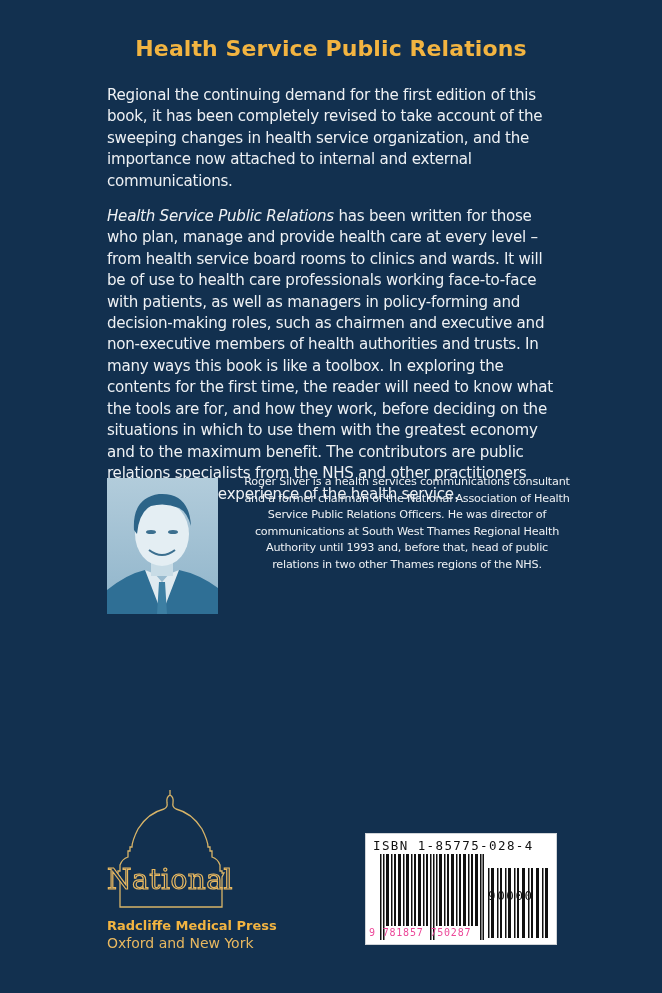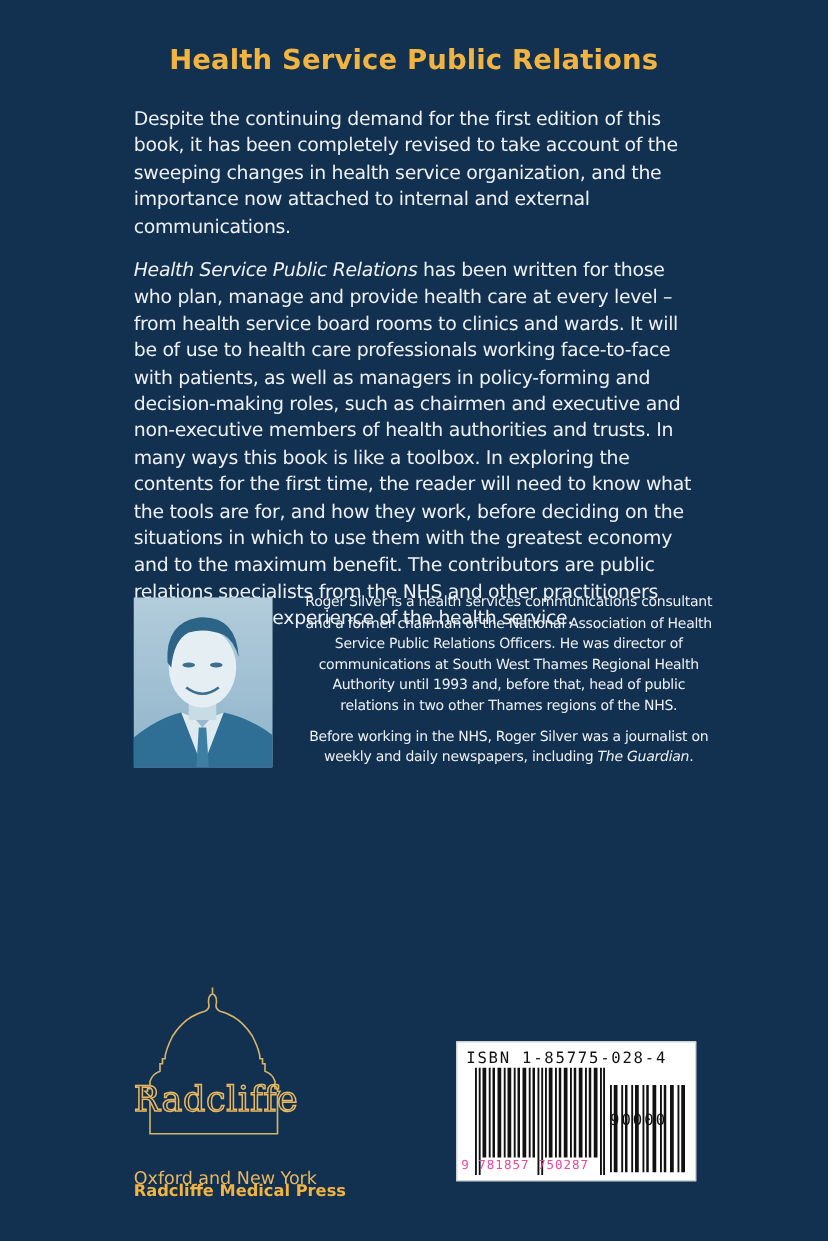--- a/index.html
+++ b/index.html
@@ -42,21 +42,21 @@
   }
   .logo-word {
     position: absolute; left: 107px; top: 863px;
     font-family: "DejaVu Serif", serif;
     font-size: 28px; color: #12304f;
     -webkit-text-stroke: 1.2px #e8b860;
     letter-spacing: 0.5px;
   }
   .press-name {
     position: absolute; left: 107px; top: 918px;
-    color: #f2b441; font-weight: bold; font-size: 13px; margin-top: 28px;
+    color: #f2b441; font-weight: bold; font-size: 13px;
   }
   .press-place {
     position: absolute; left: 107px; top: 935px;
     color: #e8b860; font-size: 14px;
   }
   .barcode-box {
     position: absolute; left: 365px; top: 833px; width: 190px; height: 110px;
     background: #ffffff;
     border: 1px solid #d0d4d8;
   }
@@ -78,21 +78,21 @@
   }
   .bars-main { position: absolute; left: 14px; top: 20px; width: 104px; height: 86px; }
   .bars-addon { position: absolute; left: 118px; top: 34px; width: 66px; height: 70px; }
 </style>
 </head>
 <body>
 
 <div class="title">Health Service Public Relations</div>
 
 <div class="blurb">
-  <p>Despite the continuing demand for the first edition of this book, it has been completely revised to take account of the sweeping changes in health service organization, and the importance now attached to internal and external communications.</p>
+  <p>Regional the continuing demand for the first edition of this book, it has been completely revised to take account of the sweeping changes in health service organization, and the importance now attached to internal and external communications.</p>
   <p><em>Health Service Public Relations</em><span> has been written for those who plan, manage and provide health care at every level – from health service board rooms to clinics and wards. It will be of use to health care professionals working face-to-face with patients, as well as managers in policy-forming and decision-making roles, such as chairmen and executive and non-executive members of health authorities and trusts. In many ways this book is like a toolbox. In exploring the contents for the first time, the reader will need to know what the tools are for, and how they work, before deciding on the situations in which to use them with the greatest economy and to the maximum benefit. The contributors are public relations specialists from the NHS and other practitioners with extensive experience of the health service.</span></p>
 </div>
 
 <div class="photo">
   <svg width="111" height="136" viewBox="0 0 111 136">
     <defs>
       <linearGradient id="bg" x1="0" y1="0" x2="0" y2="1">
         <stop offset="0" stop-color="#b2ccdb"></stop>
         <stop offset="1" stop-color="#8fb4ca"></stop>
       </linearGradient>
@@ -113,27 +113,26 @@
 
     <ellipse cx="44" cy="54" rx="5" ry="2" fill="#3b6f8f"></ellipse>
     <ellipse cx="66" cy="54" rx="5" ry="2" fill="#3b6f8f"></ellipse>
 
     <path d="M42 72 Q55 82 68 72" stroke="#3b6f8f" stroke-width="2" fill="none"></path>
   </svg>
 </div>
 
 <div class="bio">
   <p>Roger Silver is a health services communications consultant and a former chairman of the National Association of Health Service Public Relations Officers. He was director of communications at South West Thames Regional Health Authority until 1993 and, before that, head of public relations in two other Thames regions of the NHS.</p>
-  <p><span>Before working in the NHS, Roger Silver was a journalist on weekly and daily newspapers, including </span><em>The Guardian</em><span>.</span></p>
 </div>
 
 <svg class="logo" viewBox="0 0 160 125">
   <path d="M70 5 L70 10 Q66 12 67 18 Q68 22 64 24 Q48 28 38 44 Q32 56 32 62 L30 62 L30 66 L28 66 L28 72 Q22 74 20 80 L20 86 L18 86 L18 88 L16 88 L20 92 L20 122 L122 122 L122 92 L124 88 L122 88 L122 86 L120 86 L120 80 Q118 74 112 72 L112 66 L110 66 L110 62 L108 62 Q108 56 102 44 Q92 28 76 24 Q72 22 73 18 Q74 12 70 10 Z" fill="none" stroke="#d8b468" stroke-width="1.3"></path>
 </svg>
-<div class="logo-word">Radcliffe</div>
+<div class="logo-word">National</div>
 <div class="press-name">Radcliffe Medical Press</div>
 <div class="press-place">Oxford and New York</div>
 
 <div class="barcode-box">
   <div class="isbn-text">ISBN 1-85775-028-4</div>
   <div class="addon-text">90000</div>
   <svg class="bars-main" viewBox="0 0 104 86" preserveAspectRatio="none">
     <g fill="#111">
       <rect x="0" y="0" width="1.5" height="86"></rect>
         <rect x="3" y="0" width="1.5" height="86"></rect>

